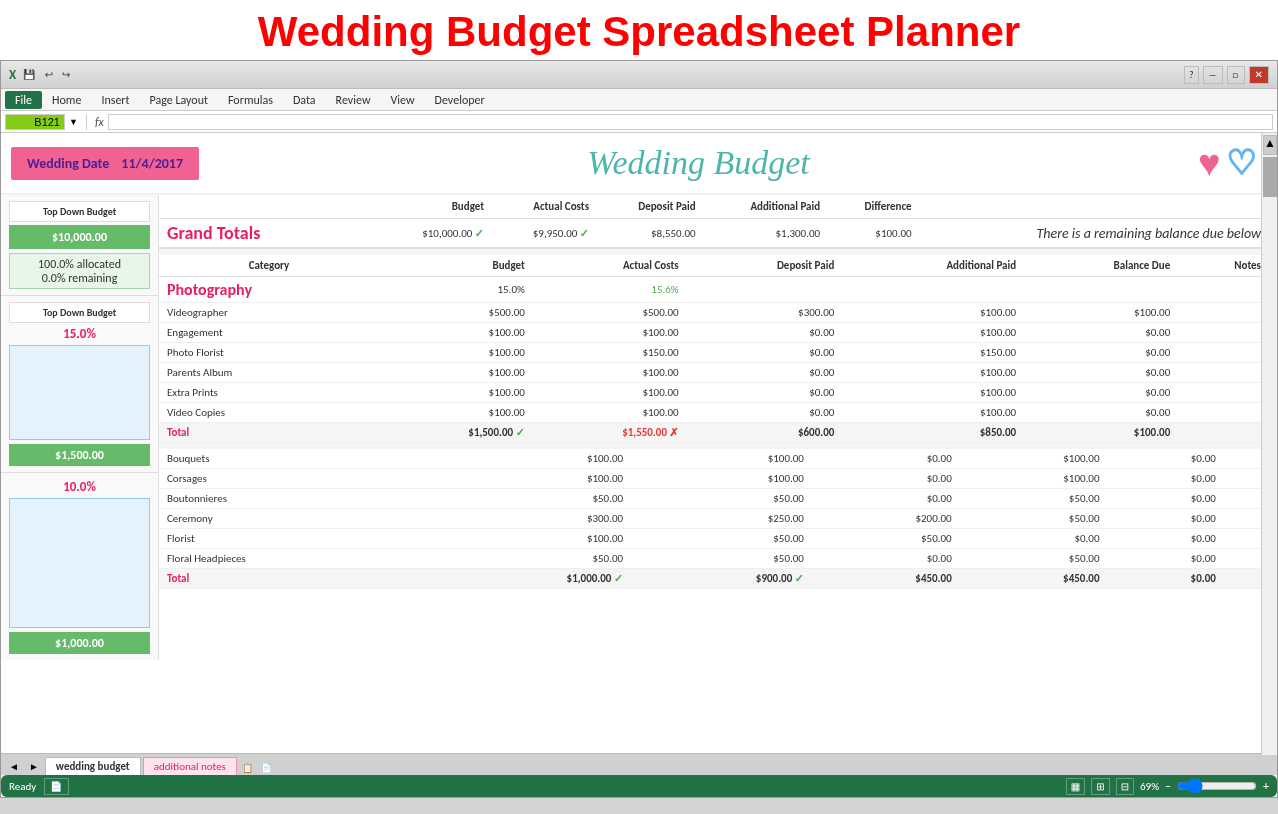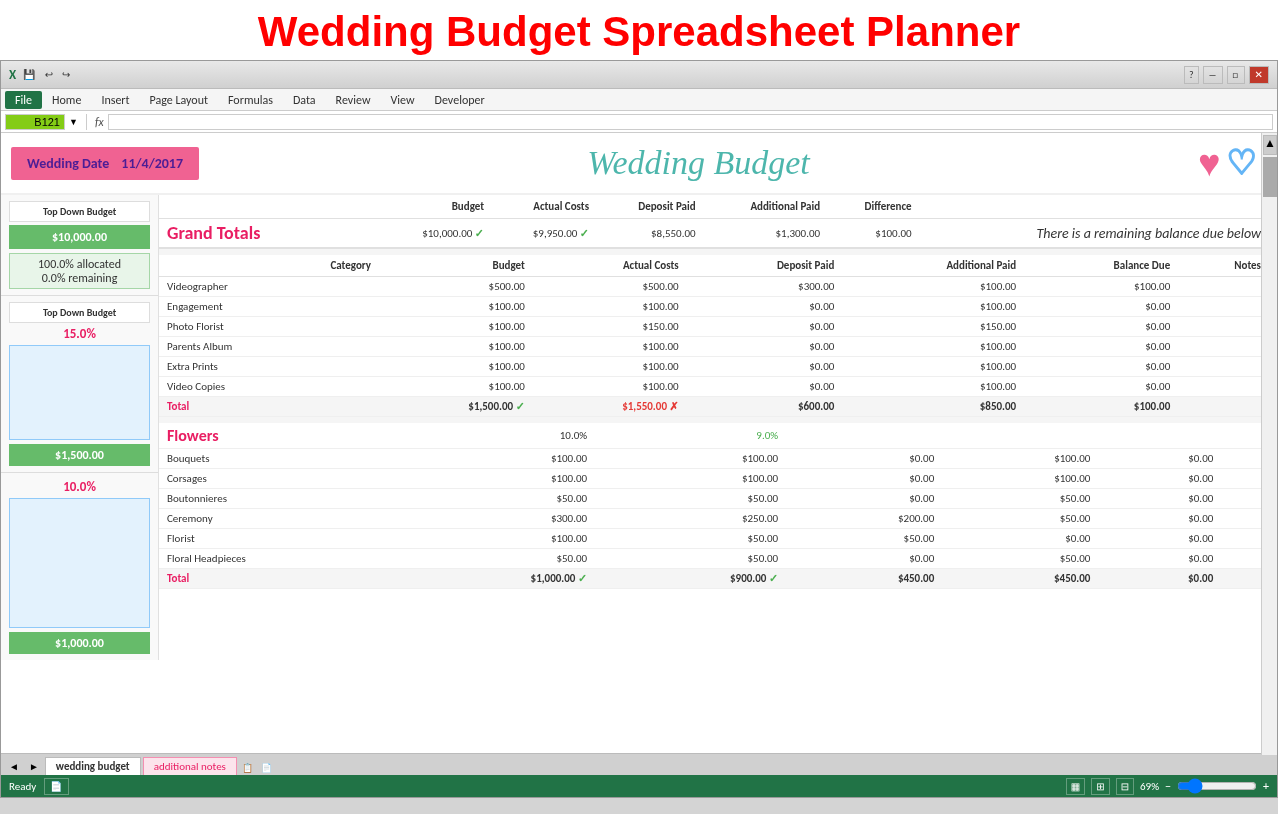--- a/index.html
+++ b/index.html
@@ -152,20 +152,21 @@
     
     #status-bar {
       background: #217346;
       height: 22px;
       display: flex;
       align-items: center;
       padding: 0 8px;
       color: white;
       font-size: 11px;
       justify-content: space-between;
+      border-radius: 6px;
     }
 
     
     #sheet-tabs {
       background: #d0d0d0;
       height: 22px;
       display: flex;
       align-items: flex-end;
       padding: 0 4px;
       gap: 2px;
@@ -321,31 +322,40 @@
                 <td class="remaining-balance-note">There is a remaining balance due below</td>
               </tr>
             </tbody>
           </table>
 
           <div style="height:6px;background:#f5f5f5;"></div>
 
           <table class="budget-table">
             <thead>
               <tr>
-                <th style="width:220px;text-align:right;">Category</th>
+                <th style="width:220px;text-align:center;">Category</th>
                 <th>Budget</th>
                 <th>Actual Costs</th>
                 <th>Deposit Paid</th>
                 <th>Additional Paid</th>
                 <th>Balance Due</th>
                 <th>Notes</th>
               </tr>
             </thead>
             <tbody>
 
+              <tr>
+                <td><span class="category-name">Photography</span></td>
+                <td class="category-pct">15.0%</td>
+                <td style="color:#4caf50;font-size:11px;">15.6%</td>
+                <td></td>
+                <td></td>
+                <td></td>
+                <td></td>
+              </tr>
 
               <tr>
                   <td>Videographer</td>
                   <td>$500.00</td>
                   <td>$500.00</td>
                   <td>$300.00</td>
                   <td>$100.00</td>
                   <td class="val-red">$100.00</td>
                   <td></td>
                 </tr>
@@ -404,29 +414,20 @@
                 <td class="val-red">$100.00</td>
                 <td></td>
               </tr>
             </tbody>
           </table>
 
           <div style="height:6px;background:#f5f5f5;"></div>
 
           <table class="budget-table">
             <tbody>
-              <tr>
-                <td style="width:220px;"><span class="category-name">Flowers</span></td>
-                <td class="category-pct">10.0%</td>
-                <td style="color:#4caf50;font-size:11px;">9.0%</td>
-                <td></td>
-                <td></td>
-                <td></td>
-                <td></td>
-              </tr>
               <tr>
                   <td>Bouquets</td>
                   <td>$100.00</td>
                   <td>$100.00</td>
                   <td>$0.00</td>
                   <td>$100.00</td>
                   <td>$0.00</td>
                   <td></td>
                 </tr>
               <tr>

